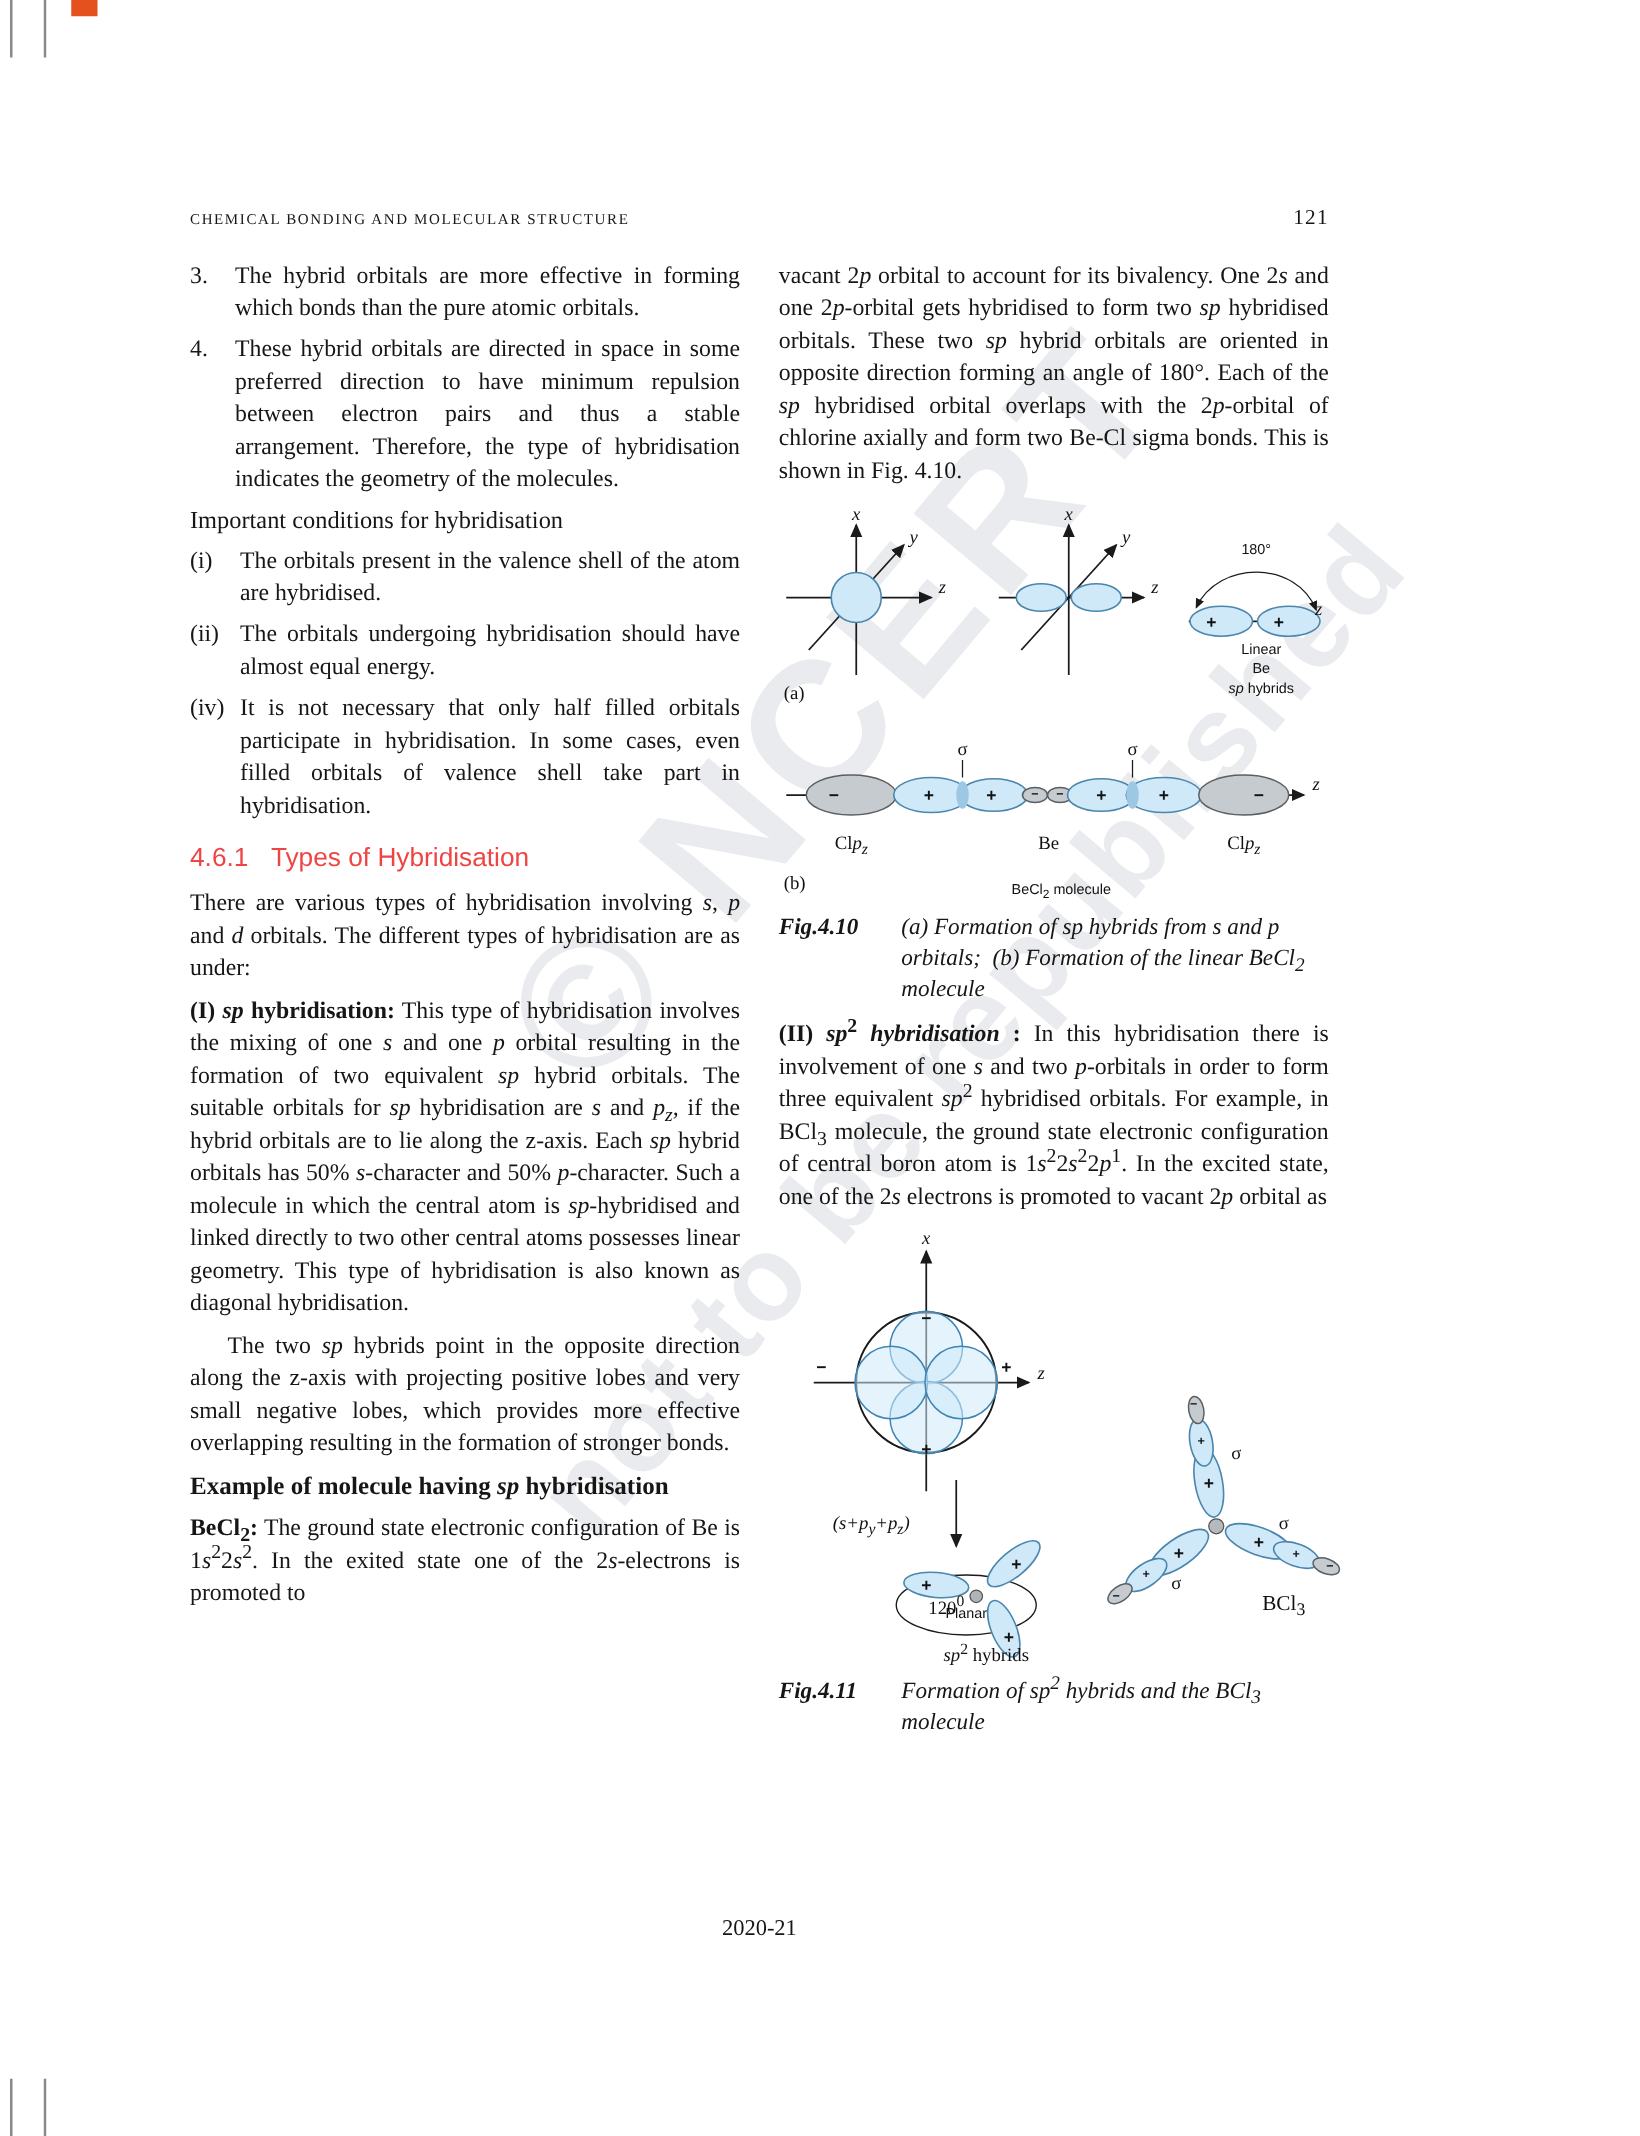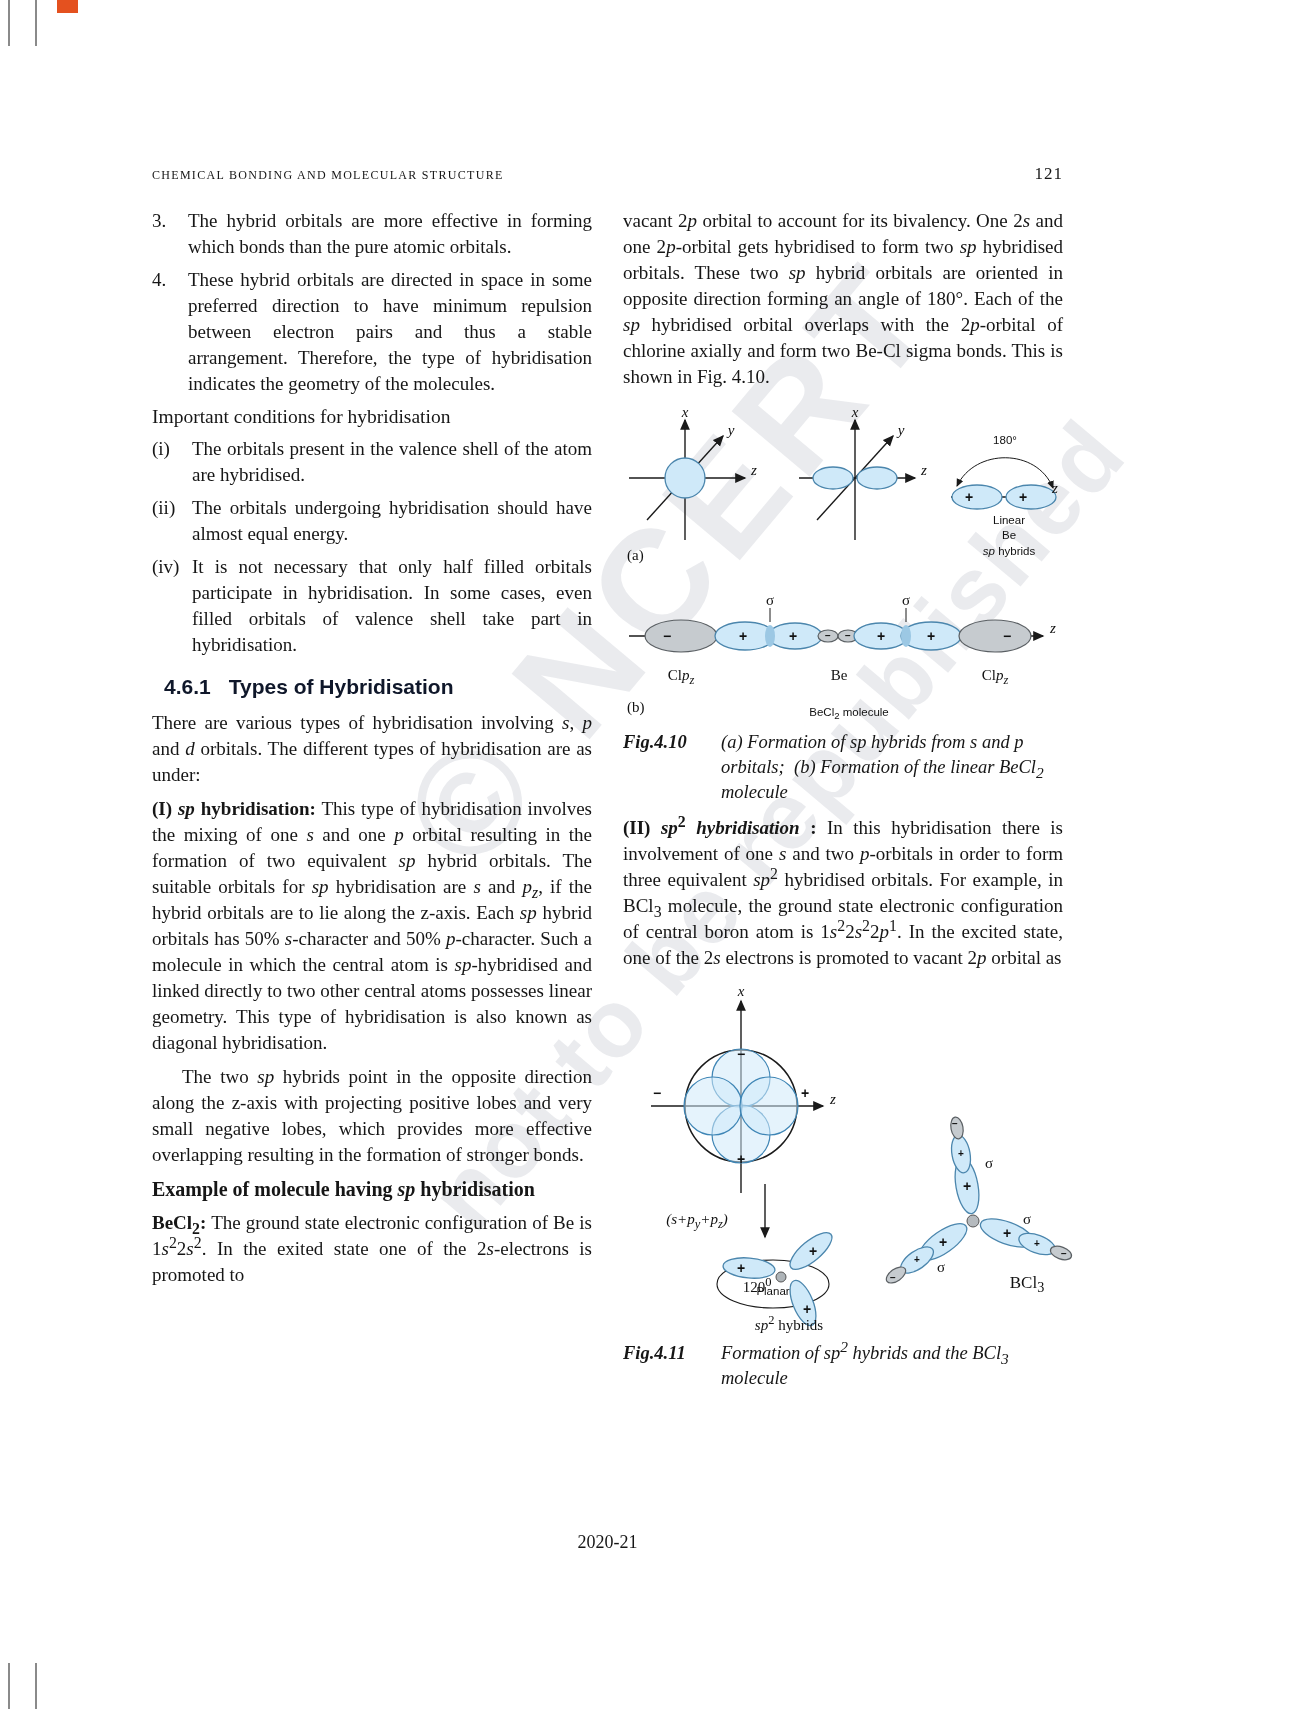--- a/index.html
+++ b/index.html
@@ -25,21 +25,21 @@
   .col { position:absolute; top:208px; width:440px; font-size:19px; line-height:26px; text-align:justify; z-index:2; }
   .col-left { left:152px; }
   .col-right { left:623px; }
 
   .li { display:flex; margin-bottom:7px; }
   .li .marker { flex:0 0 36px; }
   .li.cond .marker { flex:0 0 40px; }
   .li .txt { flex:1; }
 
   .h-bold { font-size:19.5px; font-weight:normal; text-align:left; margin:6px 0 6px; }
-  .h-section { font-family:"Liberation Sans", sans-serif; font-weight:bold; color:#0f172a; font-size:21px; text-align:left; margin:16px 12px 10px; }
+  .h-section { font-family:"Liberation Sans", sans-serif; font-weight:normal; color:#ef4444; font-size:21px; text-align:left; margin:16px 0 10px; }
   .h-section .snum { margin-right:18px; }
   .h-example { font-size:20px; font-weight:bold; text-align:justify; margin:8px 0 8px; }
 
   p.body { margin-bottom:8px; }
   p.indent { text-indent:30px; }
 
   .fig { position:relative; z-index:2; margin:10px 0 6px; }
   .fig svg { display:block; }
   .lbl { position:absolute; transform:translate(-50%,-50%); font-family:"Liberation Sans", sans-serif; font-size:13px; color:#111; white-space:nowrap; }
   .lbl.sm { font-size:11.5px; }

